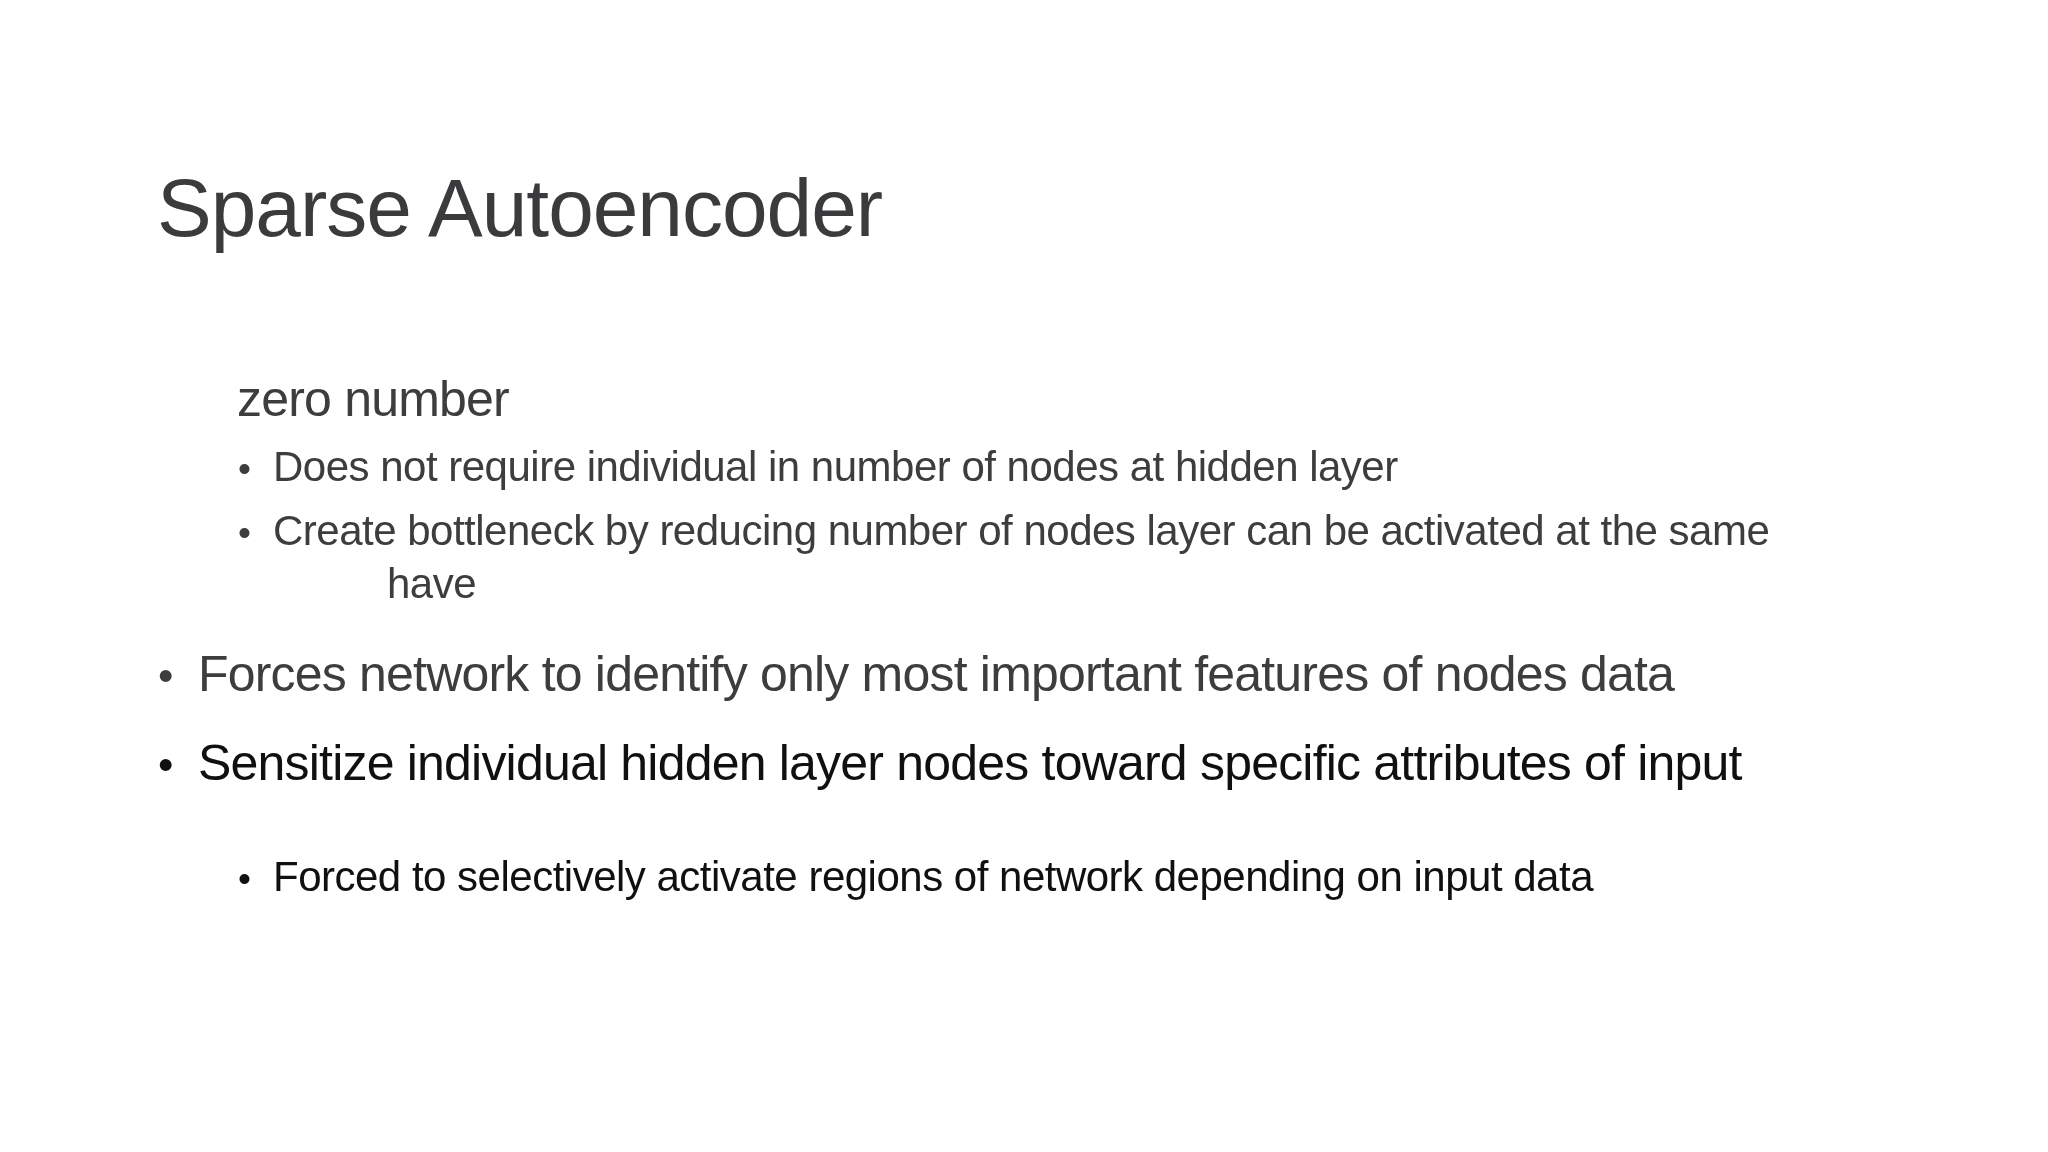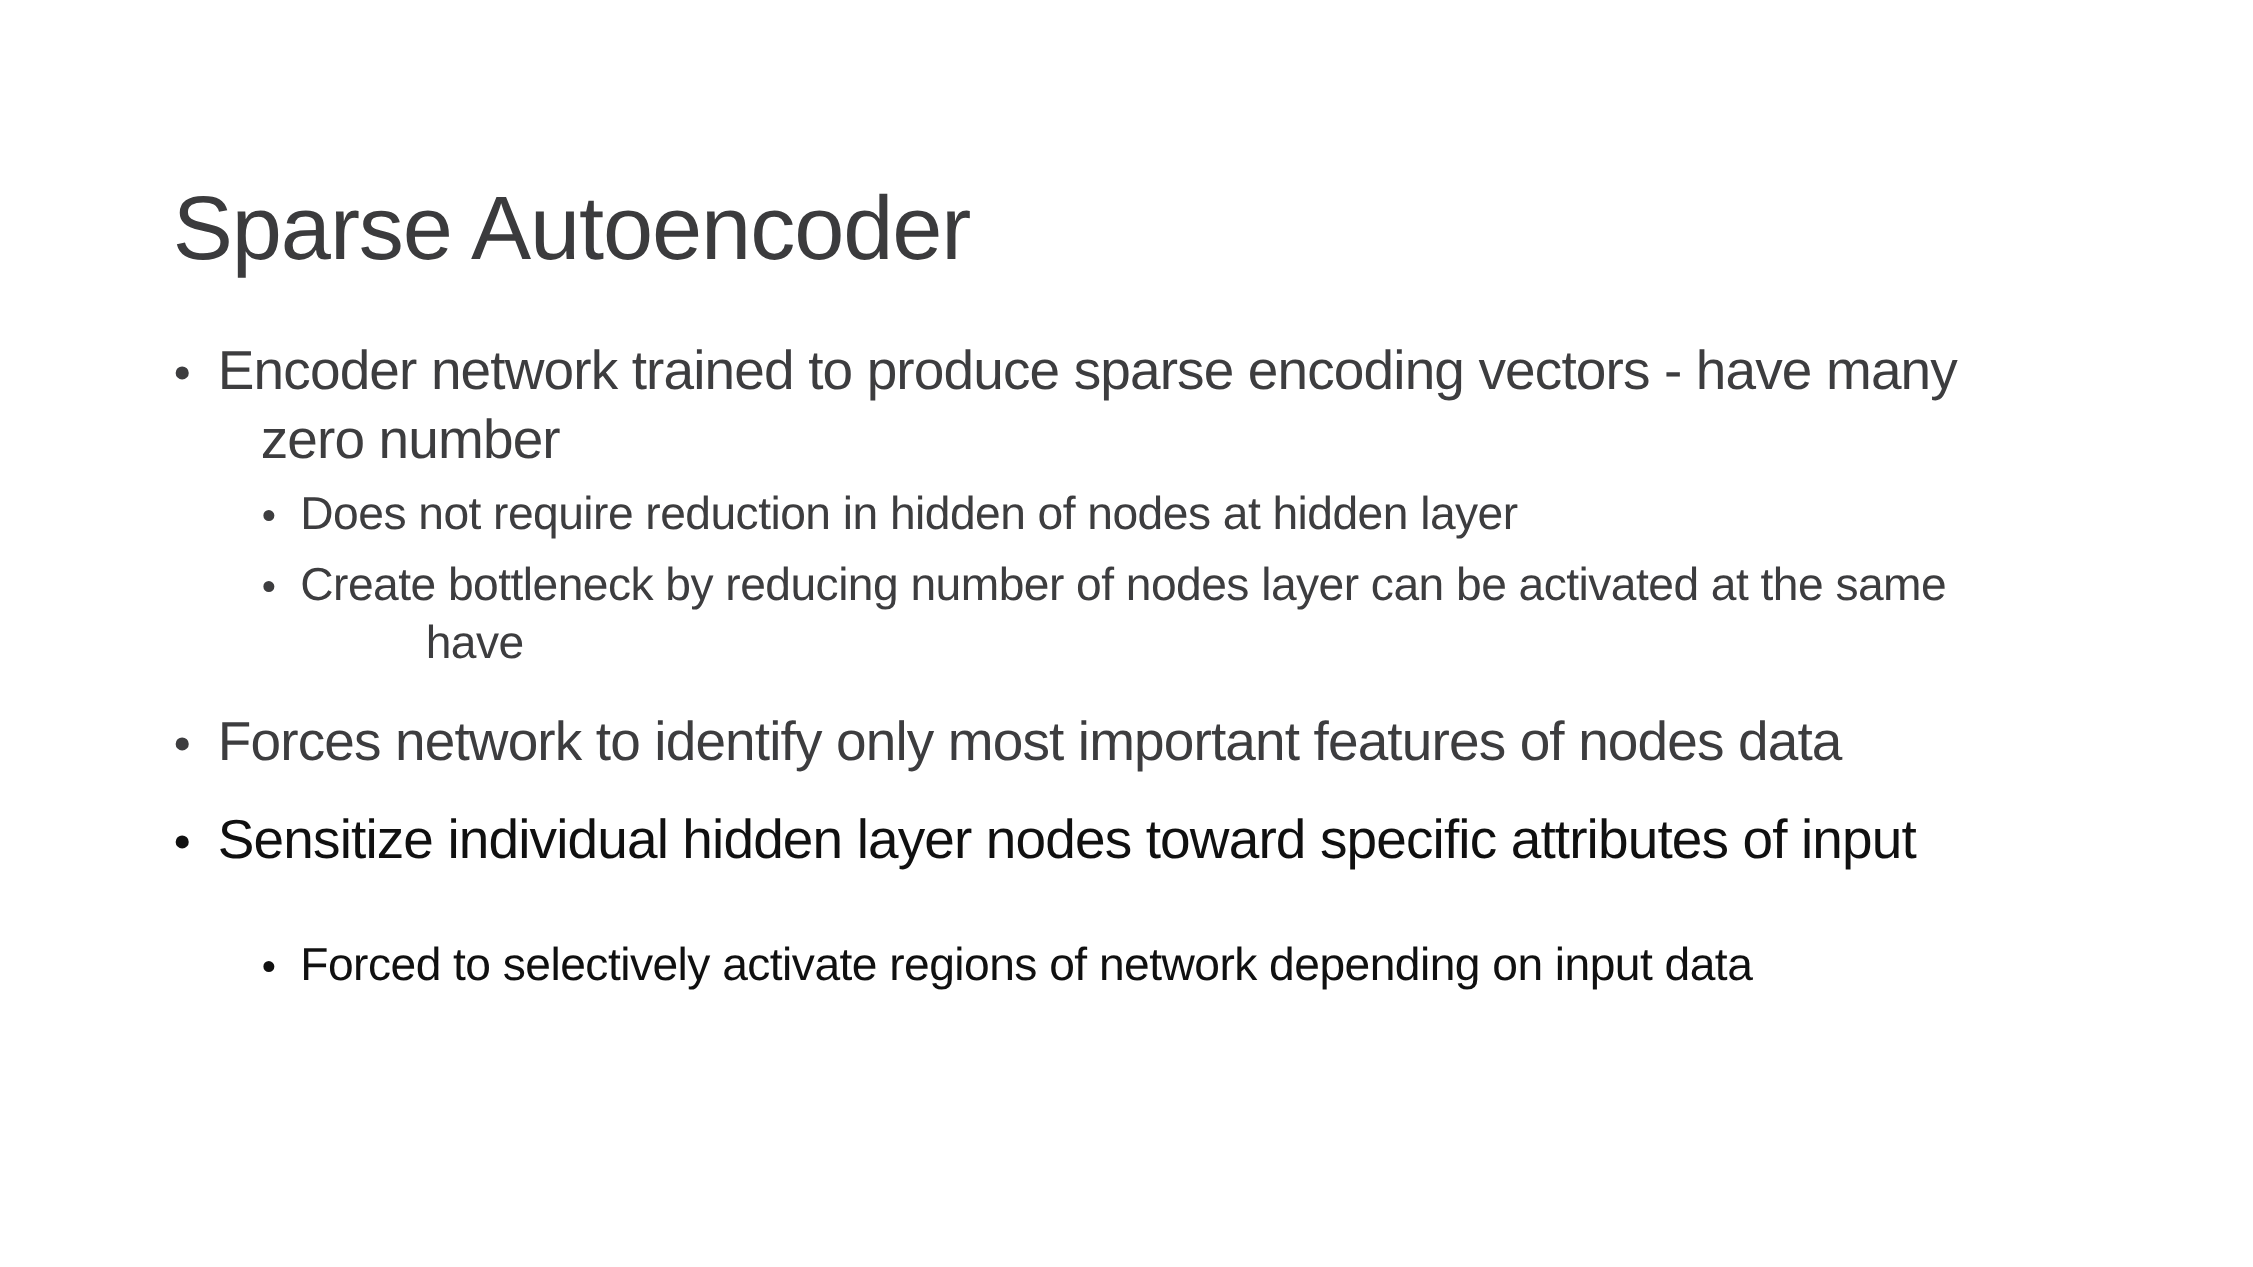--- a/index.html
+++ b/index.html
@@ -51,30 +51,27 @@
   .pos-b3   { left: 158px; top: 738px; }
   .pos-sb3  { left: 238px; top: 856px; }
 </style>
 </head>
 <body>
 
 <div class="slide" style="--bg: #ffffff; --title-color: #3b3b3d; --gray: #3d3d3f; --black: #101010;">
 
   <h1 class="title">Sparse Autoencoder</h1>
 
-  <div class="line l1 gray pos-b1">
-    <span class="bullet">•</span><span>Encoder network trained to produce sparse encoding vectors - have many</span>
-  </div>
 
   <div class="line l1 gray pos-b1w">
     <span>zero number</span>
   </div>
 
   <div class="line l2 gray pos-sb1">
-    <span class="bullet">•</span><span>Does not require reduction in hidden of nodes at hidden layer</span>
+    <span class="bullet">•</span><span>Does not require individual in number of nodes at hidden layer</span>
   </div>
 
   <div class="line l2 gray pos-sb2">
     <span class="bullet">•</span><span>Create bottleneck by reducing number of nodes layer can be activated at the same</span>
   </div>
 
   <div class="line l2 gray pos-sb2w">
     <span>have</span>
   </div>
 

